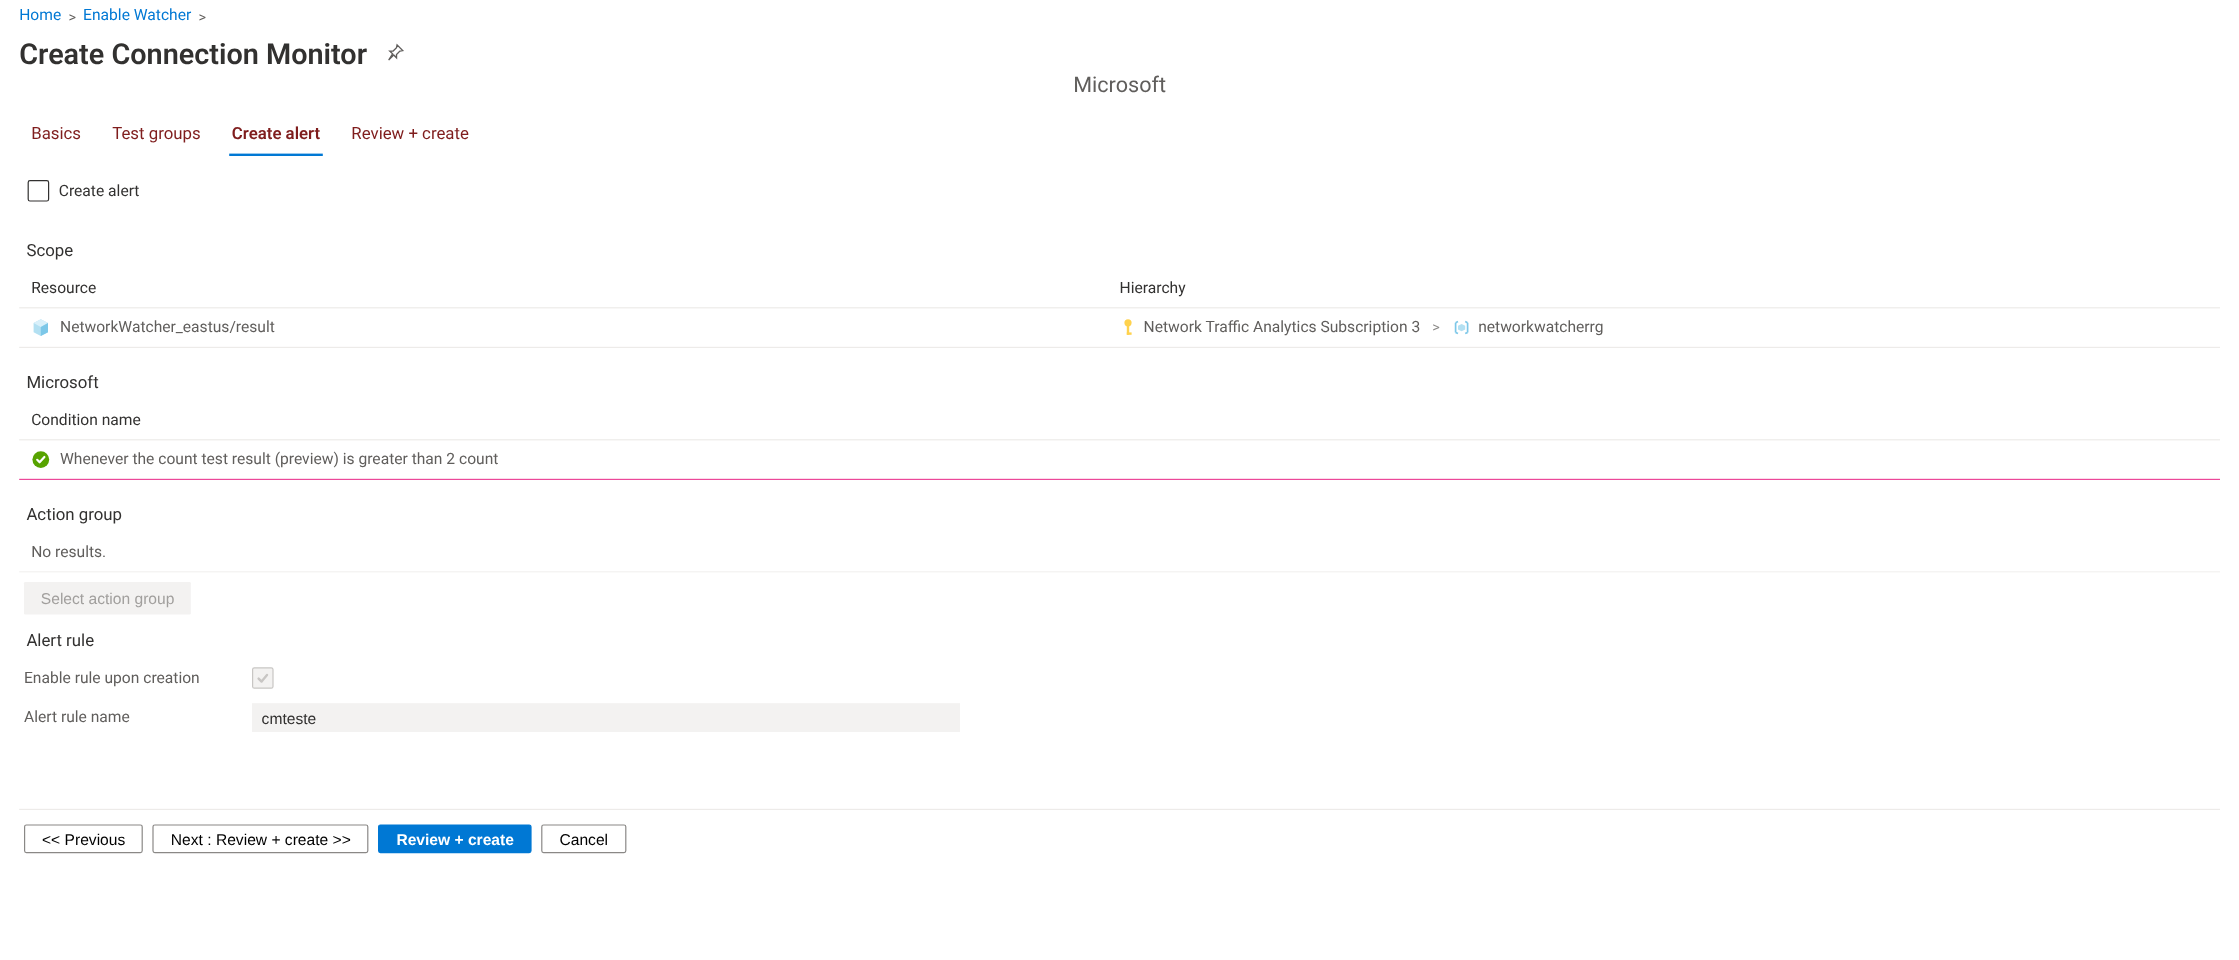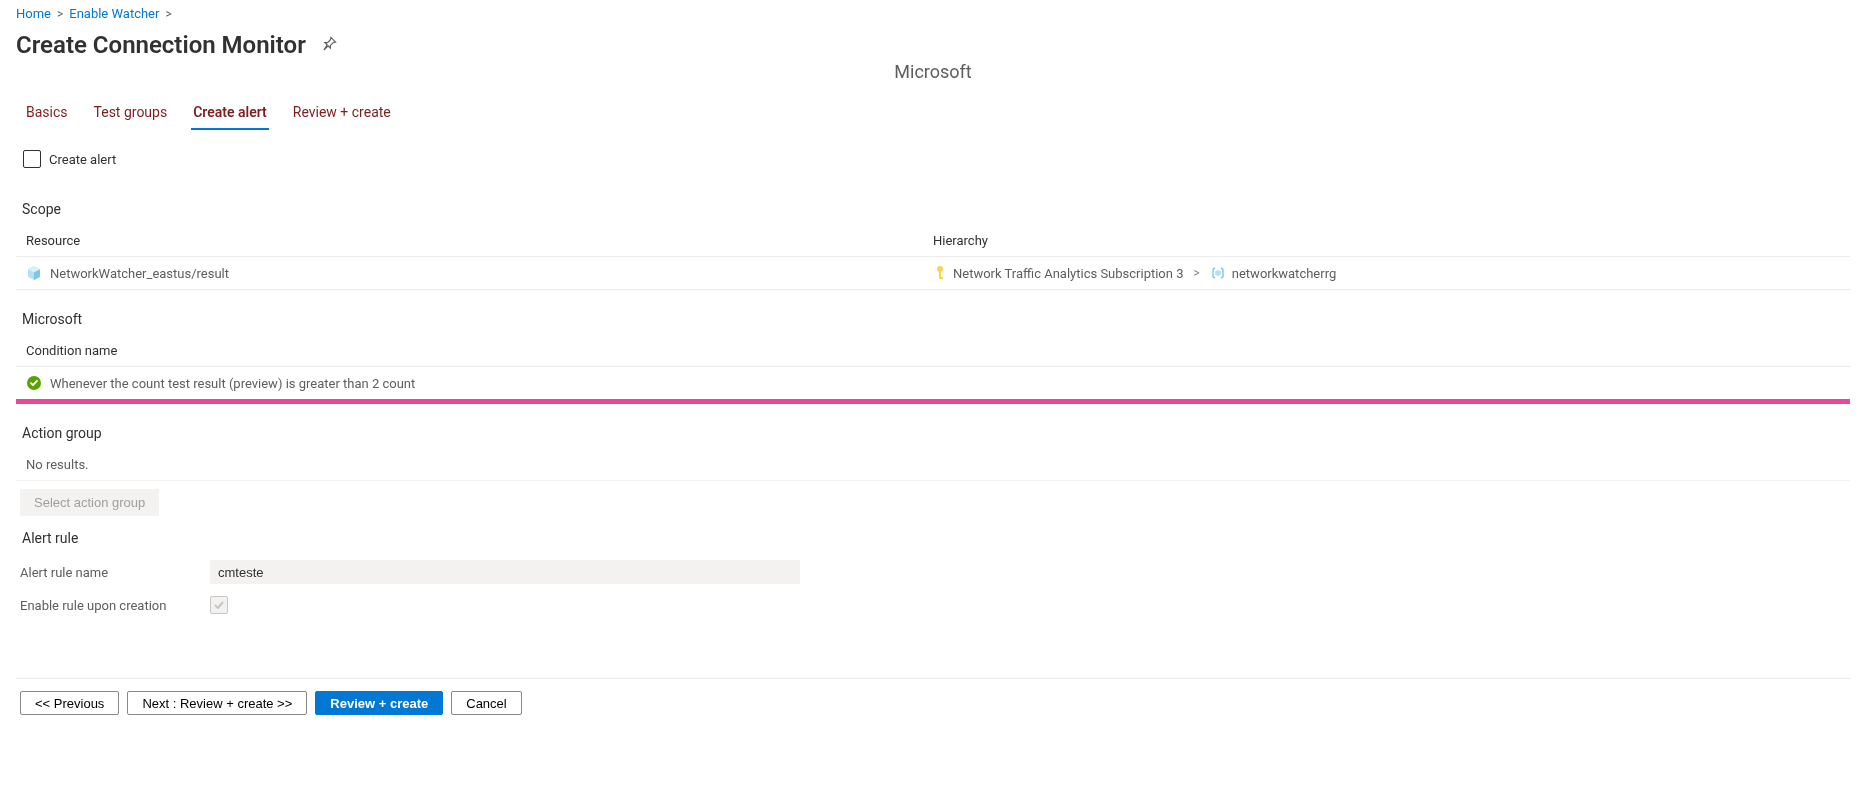--- a/index.html
+++ b/index.html
@@ -28,21 +28,21 @@
   .table { width:100%; }
   .table-header { display:flex; padding:8px 10px; color:#323130; font-size:13px; border-bottom:1px solid #edebe9; }
   .col-resource { flex:0 0 50%; }
   .col-hierarchy { flex:0 0 50%; }
   .table-row { display:flex; align-items:center; padding:8px 10px; border-bottom:1px solid #edebe9; color:#605e5c; }
   .res-cell { display:flex; align-items:center; gap:8px; flex:0 0 50%; }
   .hier-cell { display:flex; align-items:center; gap:8px; flex:0 0 50%; }
   .hier-sep { color:#8a8886; font-size:12px; padding:0 2px; }
   .hier-item { display:flex; align-items:flex-end; gap:6px; }
   .cond-header { padding:8px 10px; font-size:13px; border-bottom:1px solid #edebe9; }
-  .cond-row { display:flex; align-items:center; gap:8px; padding:8px 10px; border-bottom:5px solid #ec4899; color:#605e5c; }
+  .cond-row { display:flex; align-items:center; gap:8px; padding:8px 10px; border-bottom:1px solid #ec4899; color:#605e5c; }
   .ag-header { padding:8px 10px; font-size:13px; border-bottom:1px solid #edebe9; }
   .ag-row { padding:8px 10px; border-bottom:1px solid #f3f2f1; color:#605e5c; }
   .select-ag-btn { margin:8px 0 0 4px; background:#f3f2f1; border:none; color:#a19f9d; padding:6px 14px; font-size:13px; cursor:default; border-radius:1px; }
   .rule-form { margin-top:14px; padding:0 4px; }
   .form-row { display:flex; align-items:center; margin-bottom:12px; }
   .form-label { width:190px; color:#605e5c; font-size:13px; }
   .form-control { width:590px; }
   input.text { width:100%; height:24px; background:#f3f2f1; border:none; padding:3px 8px; font-size:13px; color:#323130; }
   .cb-disabled { width:18px; height:18px; border:1px solid #c8c6c4; background:#f3f2f1; display:flex; align-items:center; justify-content:center; border-radius:2px; }
   .cb-disabled svg { stroke:#c8c6c4; }
@@ -140,33 +140,33 @@
 
     
     <div class="section-label">Action group</div>
     <div class="ag-row">No results.</div>
     <button class="select-ag-btn" disabled="">Select action group</button>
 
     
     <div class="section-label" style="margin-top:14px;">Alert rule</div>
     <div class="rule-form">
       <div class="form-row">
-        <div class="form-label">Alert rule name</div>
-        <div class="form-control">
-          <input type="text" class="text" readonly="" value="cmteste" style="">
-        </div>
-      </div>
-      <div class="form-row">
         <div class="form-label">Enable rule upon creation</div>
         <div>
           <span class="cb-disabled" role="checkbox" aria-checked="true" aria-disabled="true">
             <svg width="12" height="12" viewBox="0 0 12 12" fill="none" stroke-width="2" stroke-linecap="round" stroke-linejoin="round">
               <path d="M2.5 6.5 5 9 9.5 3.5"></path>
             </svg>
           </span>
+        </div>
+      </div>
+      <div class="form-row">
+        <div class="form-label">Alert rule name</div>
+        <div class="form-control">
+          <input type="text" class="text" readonly="" value="cmteste" style="">
         </div>
       </div>
     </div>
 
   </div>
 
   <div class="footer">
     <button class="btn">&lt;&lt; Previous</button>
     <button class="btn">Next : Review + create &gt;&gt;</button>
     <button class="btn primary">Review + create</button>

